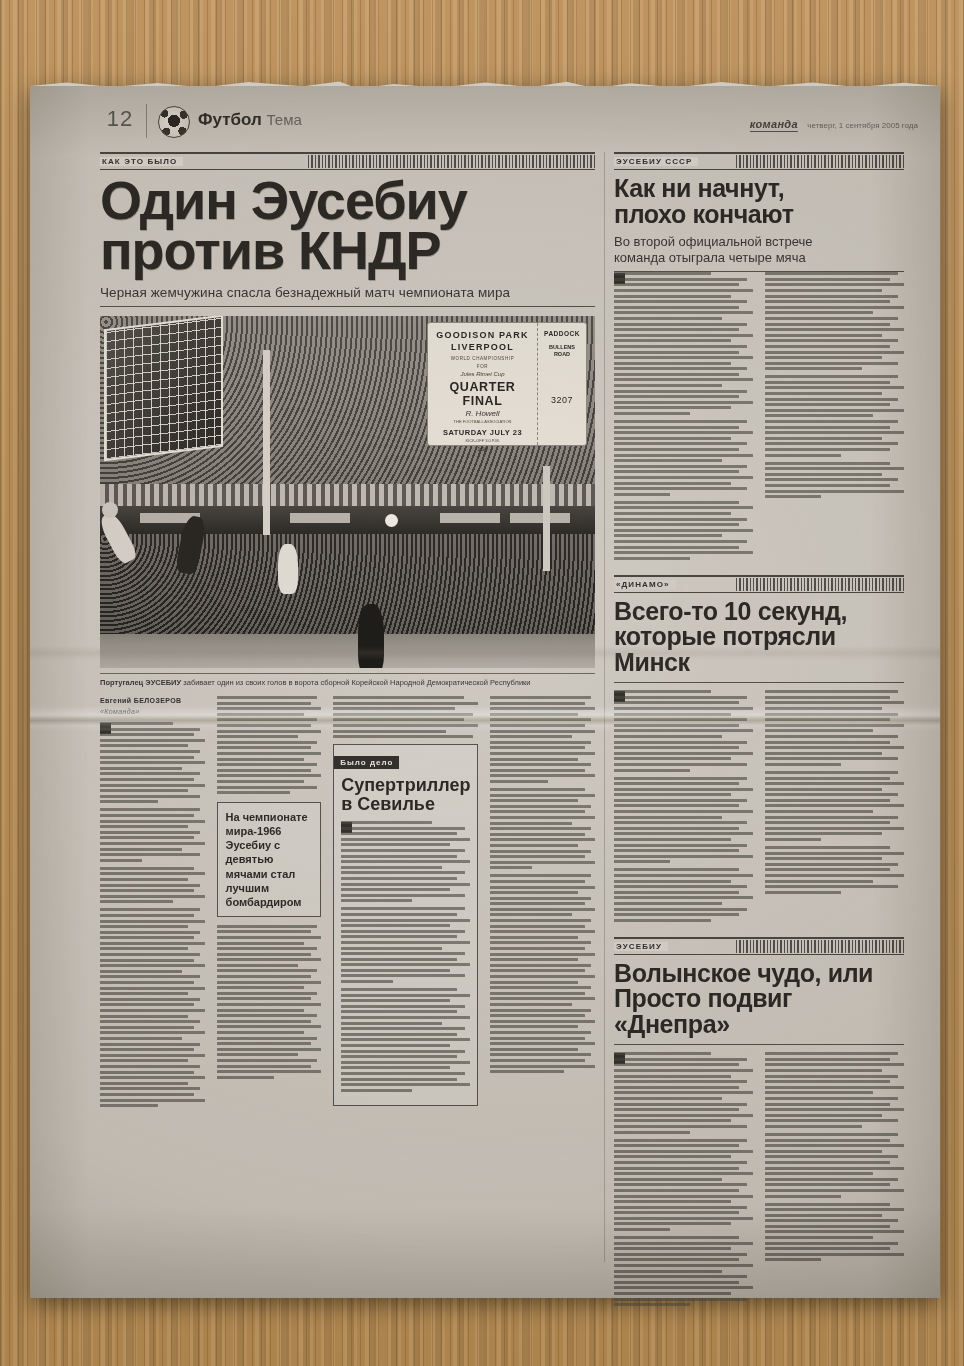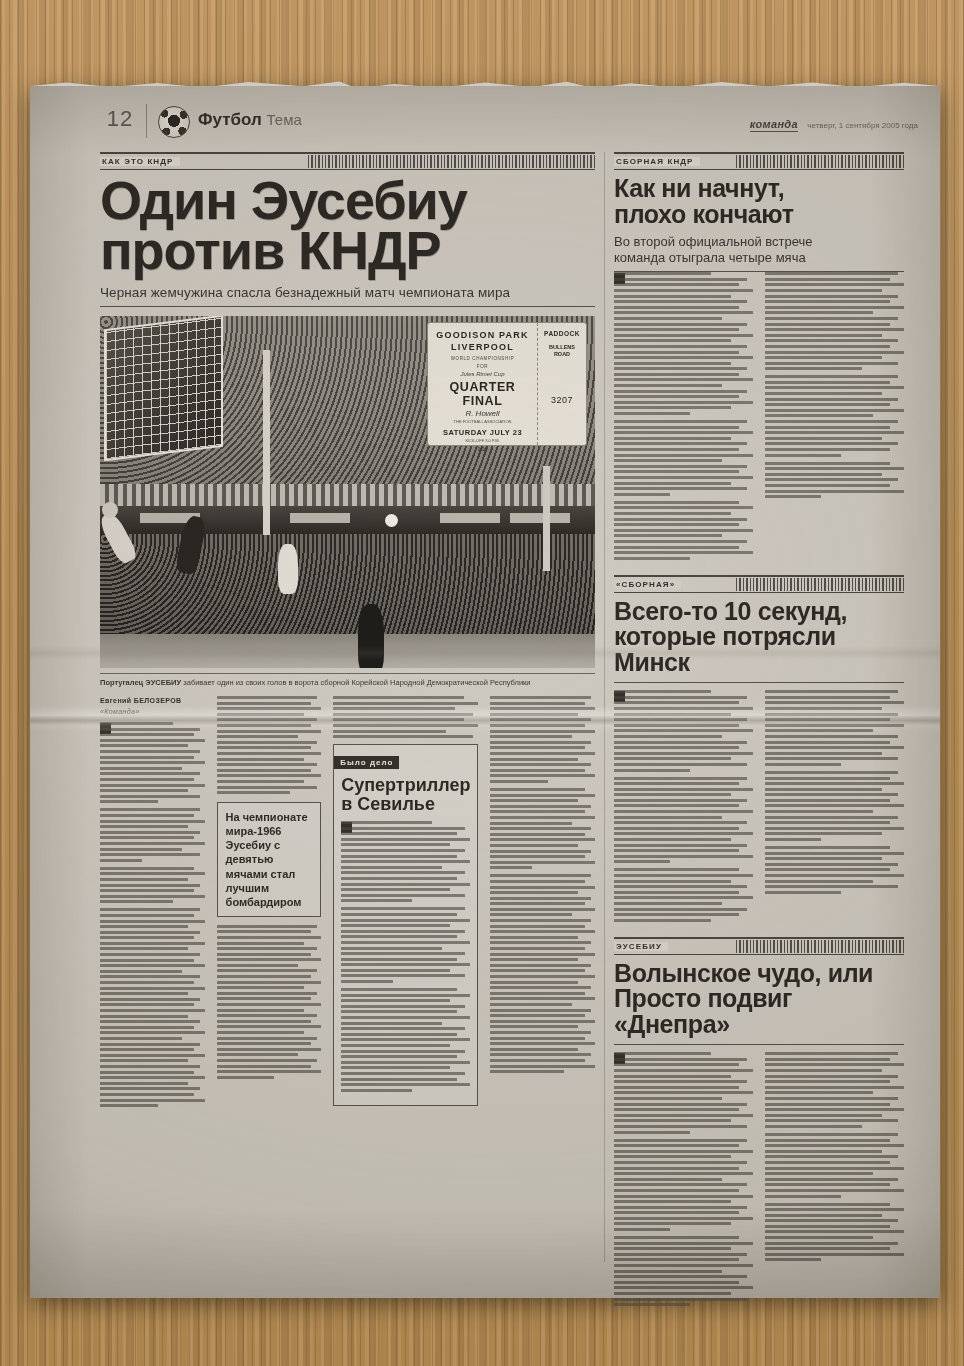--- a/index.html
+++ b/index.html
@@ -264,21 +264,21 @@
       <span class="brand">команда</span>
       <span class="date">четверг, 1 сентября 2005 года</span>
     </div>
   </div>
 
   <div class="vrule"></div>
 
   <div class="left-col">
 
     <div class="rubric">
-      <span class="lbl">КАК ЭТО КНДР</span>
+      <span class="lbl">КАК ЭТО БЫЛО</span>
       <span class="hatch"></span>
     </div>
 
     <h1 class="big">
       <div>Один Эусебиу</div>
       <div>против КНДР</div>
     </h1>
 
     <div class="deck">Черная жемчужина спасла безнадежный матч чемпионата мира</div>
 
@@ -620,21 +620,21 @@
             <div class="ln s100"></div>
             <div class="ln s70"></div>
         </div>
       </div>
     </div>
   </div>
 
   <div class="right-col">
 
     <div class="rubric">
-      <span class="lbl">СБОРНАЯ КНДР</span>
+      <span class="lbl">ЭУСЕБИУ СССР</span>
       <span class="hatch"></span>
     </div>
     <h2 class="mid">
       <div>Как ни начнут,</div>
       <div>плохо кончают</div>
     </h2>
     <div class="deck2">
       <div>Во второй официальной встрече</div>
       <div>команда отыграла четыре мяча</div>
     </div>
@@ -743,21 +743,21 @@
             <div class="ln s84"></div>
           <div class="ln s96"></div>
             <div class="ln s90"></div>
             <div class="ln s100"></div>
           <div class="ln s40"></div>
         </div>
       </div>
     </div>
 
     <div class="rubric" style="margin-top:10px">
-      <span class="lbl">«СБОРНАЯ»</span>
+      <span class="lbl">«ДИНАМО»</span>
       <span class="hatch"></span>
     </div>
     <h2 class="mid">
       <div>Всего-то 10 секунд,</div>
       <div>которые потрясли Минск</div>
     </h2>
     <div class="rule-thin"></div>
     <div class="cols2">
       <div class="col">
         <div class="para">

